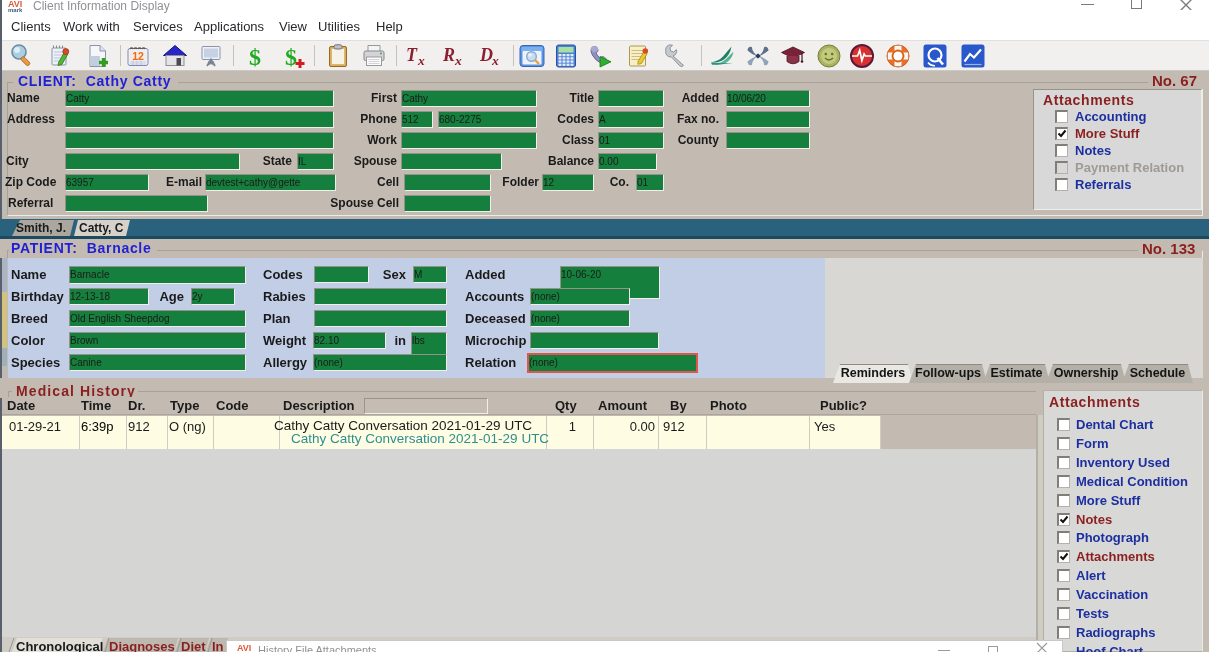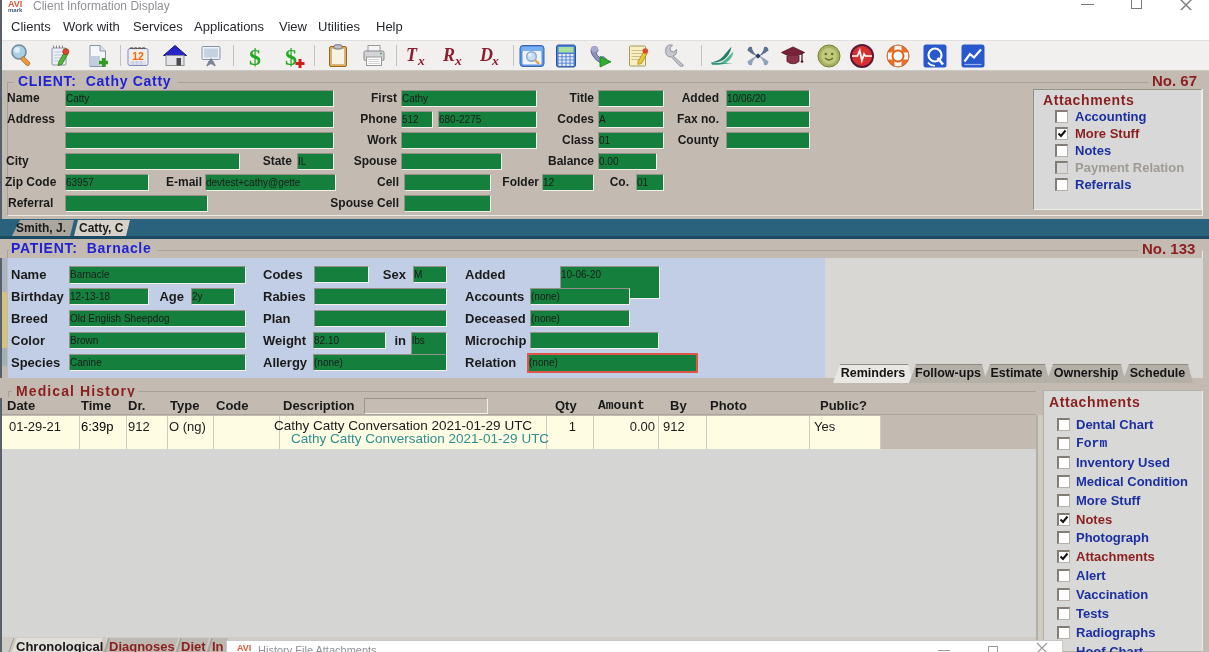--- a/index.html
+++ b/index.html
@@ -223,21 +223,21 @@
 <div class="cl" style="left:1046px;top:367px;width:80px;text-align:center;font-size:12.5px;color:#141414;">Ownership</div>
 <div class="a" style="left:1122px;top:364px;width:71px;height:19px;background:#b4b0a8;clip-path:polygon(7px 0,calc(100% - 5px) 0,100% 100%,0 100%);border-top:1px solid #8f8b83;"></div>
 <div class="cl" style="left:1122px;top:367px;width:71px;text-align:center;font-size:12.5px;color:#141414;">Schedule</div>
 <div class="lbl" style="left:7px;top:399px;font-size:13px;">Date</div>
 <div class="lbl" style="left:81px;top:399px;font-size:13px;">Time</div>
 <div class="lbl" style="left:128px;top:399px;font-size:13px;">Dr.</div>
 <div class="lbl" style="left:170px;top:399px;font-size:13px;">Type</div>
 <div class="lbl" style="left:216px;top:399px;font-size:13px;">Code</div>
 <div class="lbl" style="left:283px;top:399px;font-size:13px;">Description</div>
 <div class="lbl" style="left:555px;top:399px;font-size:13px;">Qty</div>
-<div class="lbl" style="left:598px;top:399px;font-size:13px;font-family:Liberation Mono, monospace;">Amount</div>
+<div class="lbl" style="left:598px;top:399px;font-size:13px;">Amount</div>
 <div class="lbl" style="left:670px;top:399px;font-size:13px;">By</div>
 <div class="lbl" style="left:710px;top:399px;font-size:13px;">Photo</div>
 <div class="lbl" style="left:820px;top:399px;font-size:13px;">Public?</div>
 <div class="a" style="left:364px;top:398px;width:124px;height:16px;background:#c5bdb4;border:1px solid #9a958c;border-right-color:#f2efe9;border-bottom-color:#f2efe9;"></div>
 <div class="a" style="left:79px;top:416px;width:1px;height:33px;background:#cfccc2;"></div>
 <div class="a" style="left:126px;top:416px;width:1px;height:33px;background:#cfccc2;"></div>
 <div class="a" style="left:167px;top:416px;width:1px;height:33px;background:#cfccc2;"></div>
 <div class="a" style="left:213px;top:416px;width:1px;height:33px;background:#cfccc2;"></div>
 <div class="a" style="left:279px;top:416px;width:1px;height:33px;background:#cfccc2;"></div>
 <div class="a" style="left:546px;top:416px;width:1px;height:33px;background:#cfccc2;"></div>
@@ -252,21 +252,21 @@
 <div class="a" style="left:169px;top:420px;font-size:13px;line-height:14px;color:#1a1a1a;">O (ng)</div>
 <div class="a" style="left:274px;top:419px;font-size:13.5px;line-height:14px;color:#1a1a1a;">Cathy Catty Conversation 2021-01-29 UTC</div>
 <div class="a" style="left:548px;top:420px;font-size:13px;line-height:14px;color:#1a1a1a;width:28px;text-align:right;">1</div>
 <div class="a" style="left:598px;top:420px;font-size:13px;line-height:14px;color:#1a1a1a;width:57px;text-align:right;">0.00</div>
 <div class="a" style="left:663px;top:420px;font-size:13px;line-height:14px;color:#1a1a1a;">912</div>
 <div class="a" style="left:814px;top:420px;font-size:13px;line-height:14px;color:#1a1a1a;">Yes</div>
 <div class="a" style="left:291px;top:432px;font-size:13.5px;line-height:14px;color:#2e8f8f;">Cathy Catty Conversation 2021-01-29 UTC</div>
 <div class="cb" style="left:1057px;top:418px;"></div>
 <div class="cl" style="left:1076px;top:418px;font-size:13px;color:#1c2fa0;">Dental Chart</div>
 <div class="cb" style="left:1057px;top:436.9px;"></div>
-<div class="cl" style="left:1076px;top:436.9px;font-size:13px;color:#1c2fa0;font-family:Liberation Mono, monospace;">Form</div>
+<div class="cl" style="left:1076px;top:436.9px;font-size:13px;color:#1c2fa0;">Form</div>
 <div class="cb" style="left:1057px;top:455.79999999999995px;"></div>
 <div class="cl" style="left:1076px;top:455.79999999999995px;font-size:13px;color:#1c2fa0;">Inventory Used</div>
 <div class="cb" style="left:1057px;top:474.69999999999993px;"></div>
 <div class="cl" style="left:1076px;top:474.69999999999993px;font-size:13px;color:#1c2fa0;">Medical Condition</div>
 <div class="cb" style="left:1057px;top:493.5999999999999px;"></div>
 <div class="cl" style="left:1076px;top:493.5999999999999px;font-size:13px;color:#1c2fa0;">More Stuff</div>
 <div class="cb" style="left:1057px;top:512.4999999999999px;">
     <svg width="10" height="10">
       <path d="M1.5 4.5 L4 7 L8.5 1.5" stroke="#111" stroke-width="2" fill="none"></path>
     </svg>

